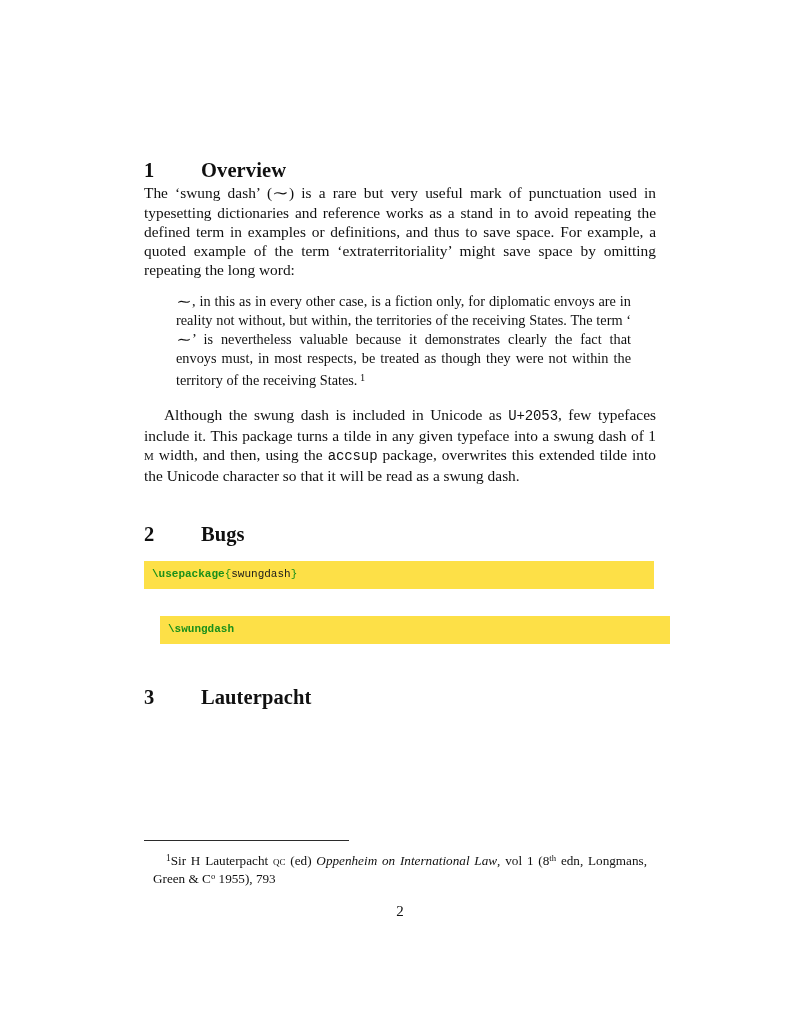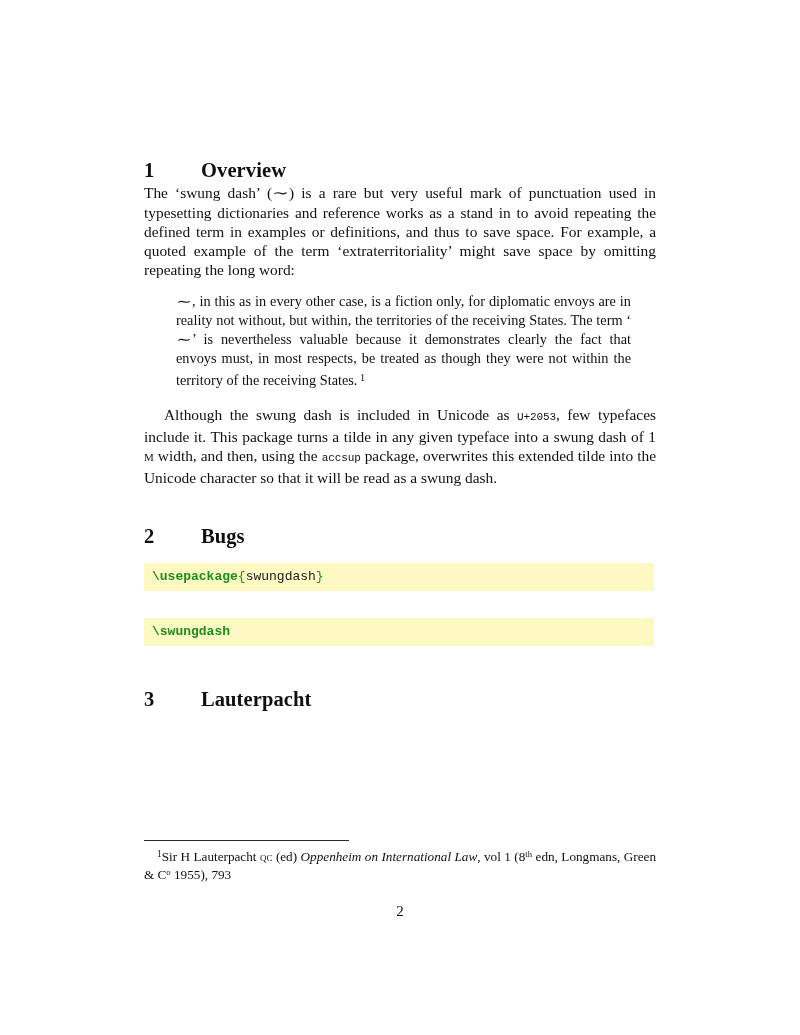--- a/index.html
+++ b/index.html
@@ -80,21 +80,21 @@
     font-size: 10.3px;
     vertical-align: 0.42em;
     padding-left: 2.5px;
   }
 
   .after-quote { height: 14px; }
 
   
   .mono {
     font-family: "Liberation Mono", "DejaVu Sans Mono", monospace;
-    font-size: 11px;
+    font-size: 14px;
     letter-spacing: -0.1px;
   }
   .ital { font-style: italic; }
   .smallcaps {
     font-variant: small-caps;
     font-size: 1em;
   }
   .swung {
     display: inline-block;
     transform: scaleX(1.35);
@@ -103,53 +103,53 @@
     font-size: 0.96em;
   }
   sup.ord {
     font-size: 0.66em;
     vertical-align: 0.45em;
     line-height: 0;
   }
 
   
   .codebox {
-    background: #fef9c3;
+    background: #fde047;
     width: 510px;
     box-sizing: border-box;
     padding: 6px 8px 7px 8px;
     font-family: "Liberation Mono", "DejaVu Sans Mono", monospace;
-    font-size: 13px;
+    font-size: 11px;
     line-height: 15px;
     color: #1a1a1a;
     white-space: pre;
   }
   .codebox.first { margin-top: 14px; }
-  .codebox.second { margin-top: 14px; }
+  .codebox.second { margin-top: 14px; margin-left: 16px; }
   .cmd  { color: #1a8f1a; font-weight: bold; }
   .brace{ color: #1a8f1a; }
   .arg  { color: #1a1a1a; }
 
   .after-code1 { height: 13px; }
 
   
   .footnote-area {
     position: absolute;
     left: 144px;
     top: 840px;
     width: 512px;
   }
   .fn-rule {
     width: 205px;
     height: 0;
     border-top: 1.1px solid #2b2b2b;
     margin: 0 0 5px 0;
   }
   p.footnote {
-    margin: 0;
+    margin: 9px;
     font-size: 13.2px;
     line-height: 17.6px;
     text-align: justify;
     text-indent: 13px;
   }
   p.footnote .fnnum {
     font-size: 9.3px;
     vertical-align: 0.45em;
   }
 

